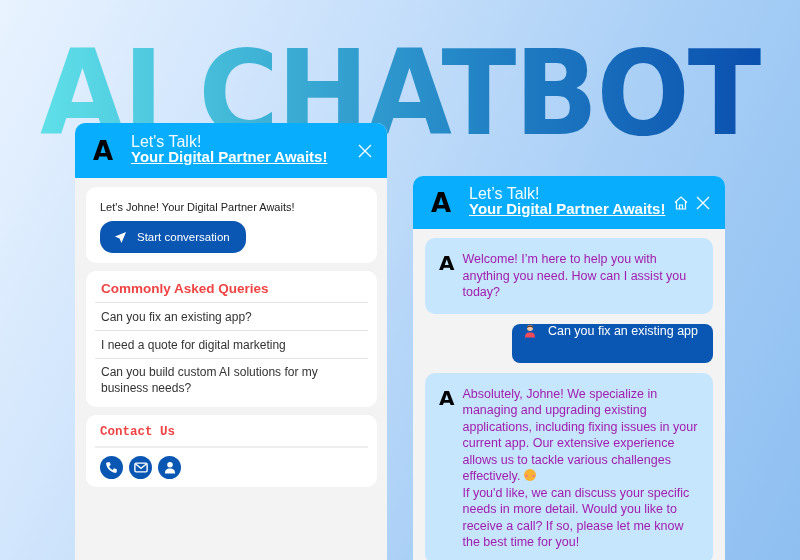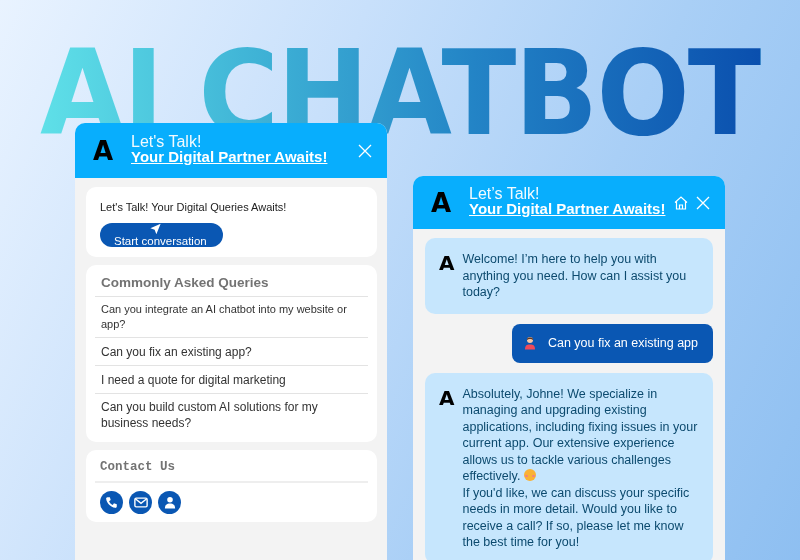--- a/index.html
+++ b/index.html
@@ -61,28 +61,28 @@
   .card {
     background: #fff;
     border-radius: 10px;
     margin: 9px 10px 0 11px;
   }
   .card-start { padding: 14px 14px 10px 14px; }
   .card-start-text { font-size: 11px; color: #222; margin-bottom: 8px; }
   .start-btn {
     display: inline-flex; align-items: center;
     background: #0a57b3; color: #fff;
-    border-radius: 13px; height: 24px;
+    border-radius: 13px; height: 32px;
     padding: 0 16px 0 14px; font-size: 11.5px;
-    border: none; cursor: pointer; flex-direction: column;
+    border: none; cursor: pointer;
   }
   .start-btn svg { margin-right: 10px; }
 
   .card-queries { padding: 10px 9px 6px 9px; margin-top: 8px; }
-  .card-title { font-size: 13.5px; font-weight: bold; color: #737373; padding: 0 6px 6px 6px; }
+  .card-title { font-size: 13.5px; font-weight: bold; color: #ef4444; padding: 0 6px 6px 6px; }
   .query-item {
     border-top: 1px solid #e3e3e3;
     padding: 5px 6px;
     font-size: 12px; color: #333;
     line-height: 16px; cursor: pointer;
   }
   .query-item.small { font-size: 11px; line-height: 15px; padding: 5px 6px 5px 6px; }
   .query-item.single { height: 28px; display: flex; align-items: center; }
 
   .card-contact { padding: 10px 9px 6px 9px; margin-top: 8px; font-family: Liberation Mono, monospace; }
@@ -95,26 +95,26 @@
   }
 
   .bot-msg {
     background: #c6e6fd;
     border-radius: 10px;
     margin: 9px 12px 0 12px;
     padding: 13px 14px 13px 14px;
     display: flex;
   }
   .bot-msg .logo-a { font-size: 20px; width: 20px; margin-right: 8px; margin-top: 2px; }
-  .bot-msg-text { font-size: 12.5px; color: #0c4a6e; line-height: 16.5px; }
+  .bot-msg-text { font-size: 12.5px; color: #a21caf; line-height: 16.5px; }
   .user-msg-row { display: flex; justify-content: flex-end; margin: 10px 12px 0 12px; }
   .user-msg {
     background: #0a57b3; color: #fff;
     border-radius: 8px; height: 39px;
-    display: flex; align-items: center;
+    display: flex; 
     padding: 0 15px 0 12px; font-size: 12.5px;
   }
   .user-msg .avatar { margin-right: 12px; display: inline-flex; }
   .emoji { display: inline-block; width: 12px; height: 12px; border-radius: 50%; background: #f9b234; vertical-align: -1px; position: relative; }
   .emoji::before, .emoji::after { content: ""; position: absolute; top: 6px; width: 3px; height: 2px; background: #f27b8a; border-radius: 50%; }
   .emoji::before { left: 1px; } .emoji::after { right: 1px; }
 </style>
 </head>
 <body>
 
@@ -130,32 +130,31 @@
     <div class="header-icons">
       <span class="icon-btn">
         <svg width="16" height="16" viewBox="0 0 16 16">
             <path d="M2 2 L14 14 M14 2 L2 14" stroke="#fff" stroke-width="1.3" fill="none"></path>
           </svg>
       </span>
     </div>
   </div>
 
   <div class="card card-start">
-    <div class="card-start-text">Let's Talk! Your Digital Queries Awaits!</div>
+    <div class="card-start-text">Let's Johne! Your Digital Partner Awaits!</div>
     <button class="start-btn">
       <svg width="13" height="13" viewBox="0 0 14 14">
           <path d="M13 1 L1 6 L6 8 L8 13 Z" fill="#fff"></path>
         </svg>
       <span>Start conversation</span>
     </button>
   </div>
 
   <div class="card card-queries">
     <div class="card-title">Commonly Asked Queries</div>
-    <div class="query-item small">Can you integrate an AI chatbot into my website or app?</div>
     <div class="query-item single">Can you fix an existing app?</div>
     <div class="query-item single">I need a quote for digital marketing</div>
     <div class="query-item">Can you build custom AI solutions for my business needs?</div>
   </div>
 
   <div class="card card-contact">
     <div class="card-title">Contact Us</div>
     <div class="contact-icons">
       <span class="contact-icon">
         <svg width="13" height="13" viewBox="0 0 16 16">

